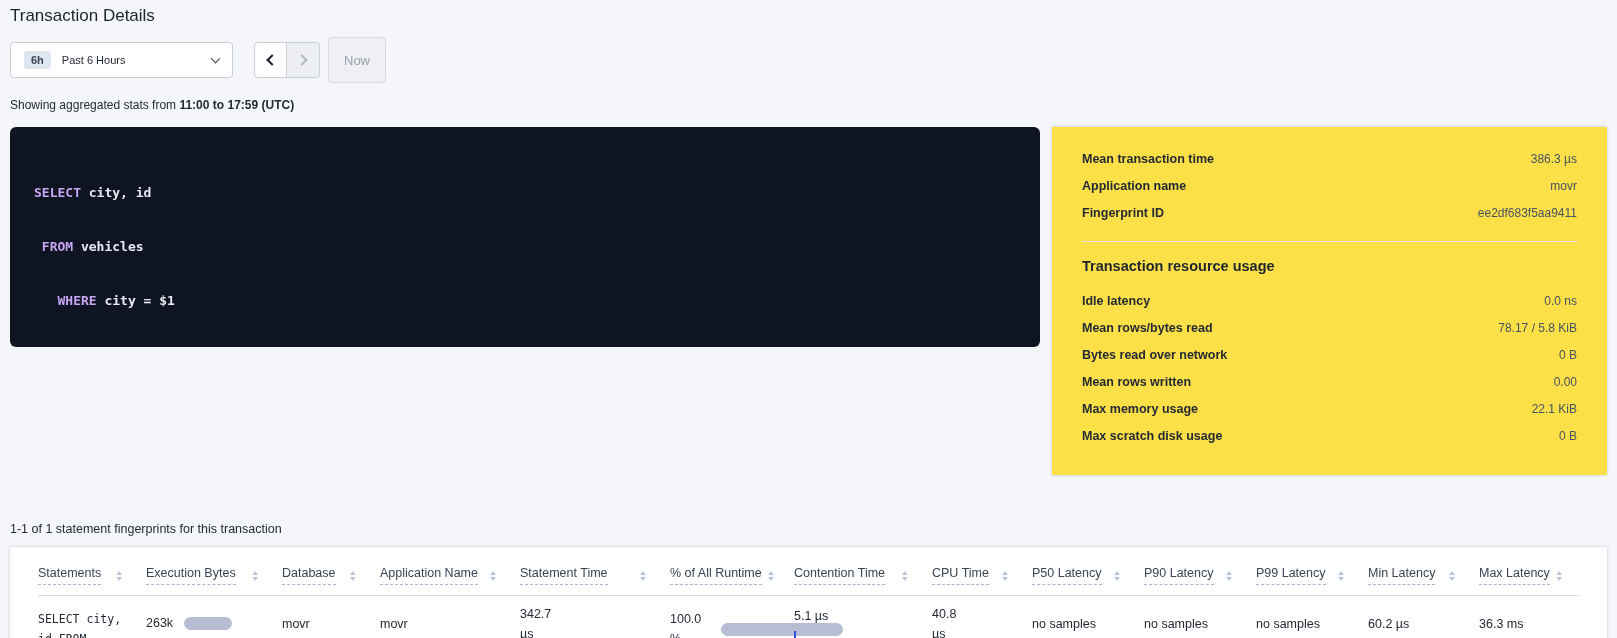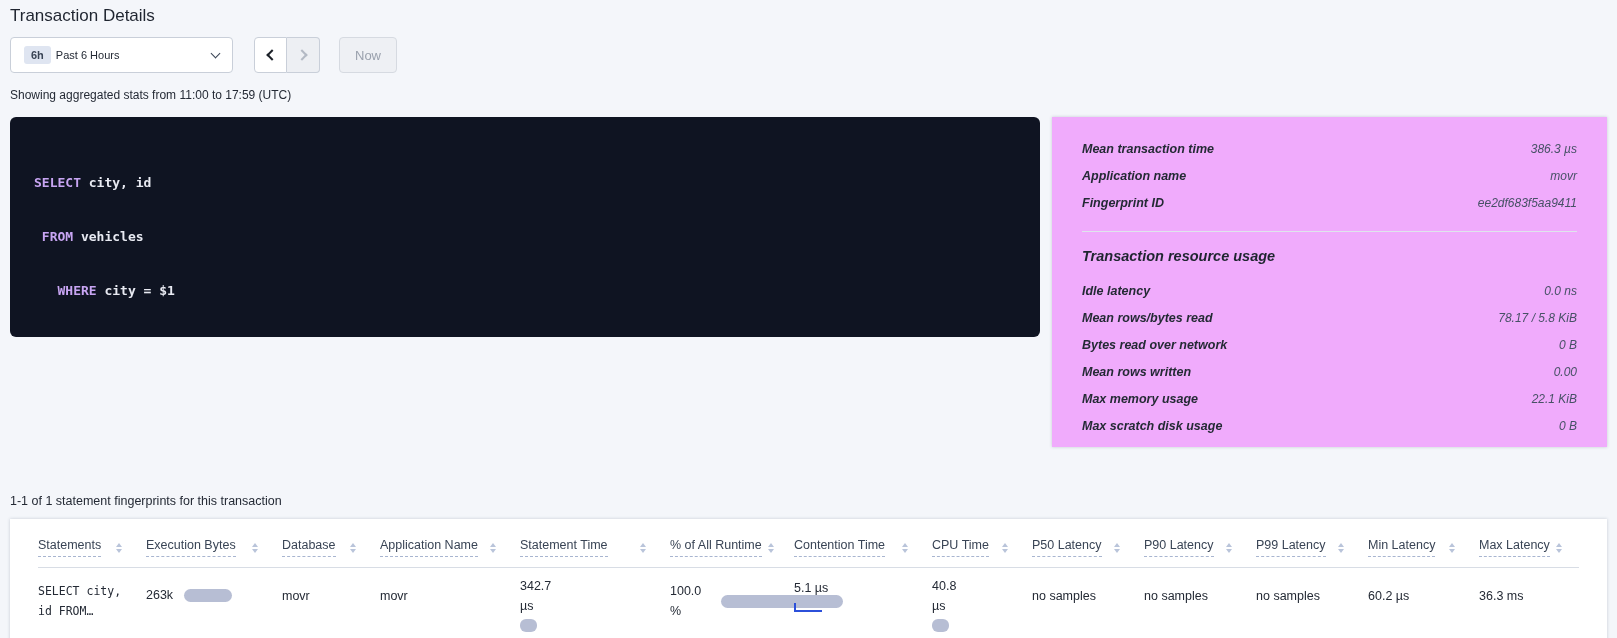--- a/index.html
+++ b/index.html
@@ -13,21 +13,21 @@
   }
   .page { padding: 6px 10px 0; }
 
   
   .page-title { font-size: 17px; font-weight: 400; margin: 0 0 11px; color: #1f2530; }
 
   .controls-row { display: flex; align-items: center; margin-bottom: 15px; }
   .time-picker {
     width: 223px; height: 36px; background: #fff;
     border: 1px solid #c9cfd9; border-radius: 4px;
-    display: flex; align-items: center; gap: 5px; padding: 0 13px;
+    display: flex; align-items: center; gap: 11px; padding: 0 13px;
     cursor: pointer;
   }
   .range-badge {
     background: #dfe5f1; color: #394455; border-radius: 3px;
     font-size: 11px; font-weight: 700; padding: 3px 7px;
   }
   .range-label { font-size: 11px; flex: 1; color: #242a35; }
   .chev-down {
     width: 7px; height: 7px; border-right: 1.6px solid #3a4455;
     border-bottom: 1.6px solid #3a4455; transform: rotate(45deg); margin-top: -4px;
@@ -41,45 +41,44 @@
   .nav-btn.next { border-radius: 0 4px 4px 0; border-left: none; background: #edeff3; cursor: default; }
   .chev-left {
     width: 8px; height: 8px; border-left: 2.4px solid #1b2028;
     border-bottom: 2.4px solid #1b2028; transform: rotate(45deg); margin-left: 3px;
   }
   .chev-right {
     width: 8px; height: 8px; border-right: 2.4px solid #b3b9c4;
     border-top: 2.4px solid #b3b9c4; transform: rotate(45deg); margin-right: 3px;
   }
   .now-btn {
-    margin-left: 19px; height: 36px; padding: 0 15px;
+    margin-left: 8px; height: 46px; padding: 0 15px;
     background: #eef0f4; border: 1px solid #d6dae1; border-radius: 4px;
     color: #9aa1ad; font-size: 13px; font-family: inherit; cursor: default;
   }
   .stats-caption { font-size: 12px; margin-bottom: 15px; color: #242a35; }
-  .stats-caption b { font-weight: 400; }
+  .stats-caption b { font-weight: 700; }
 
   
   .main-row { display: flex; gap: 12px; align-items: flex-start; }
   .sql-box {
     width: 1030px; height: 220px; flex: none;
     background: var(--sql-background, #0f1422); border-radius: 6px;
     padding: 21px 24px;
     font-family: "DejaVu Sans Mono", monospace;
     font-size: 13px; font-weight: 700; line-height: 18px;
     color: #e8eaf2; white-space: pre;
   }
   .sql-line { white-space: pre; }
   .kw { color: var(--sql-keyword, #c8a5f3); }
 
   .summary-card {
-    flex: 1; background: #f0abfc; min-height: 318px;
+    flex: 1; background: #fde047; min-height: 318px;
     box-shadow: 0 0 3px rgba(60, 78, 105, 0.25);
-    padding: 18px 30px 8px;
-    font-style: italic;
+    padding: 18px 30px 26px;
   }
   .kv-row { display: flex; justify-content: space-between; align-items: baseline; padding: 6.5px 0; }
   .kv-label { font-size: 12.5px; font-weight: 700; color: #242a35; }
   .kv-value { font-size: 12px; color: #475166; text-align: right; }
   .summary-divider { border: none; border-top: 1px solid #dfe4ec; margin: 15px 0 16px; }
   .resource-heading { font-size: 14.5px; font-weight: 700; margin: 15px 0 13px; color: #1f2530; }
 
   
   .fingerprint-caption { margin: 47px 0 11px; font-size: 12.5px; color: #242a35; }
   .table-card {

